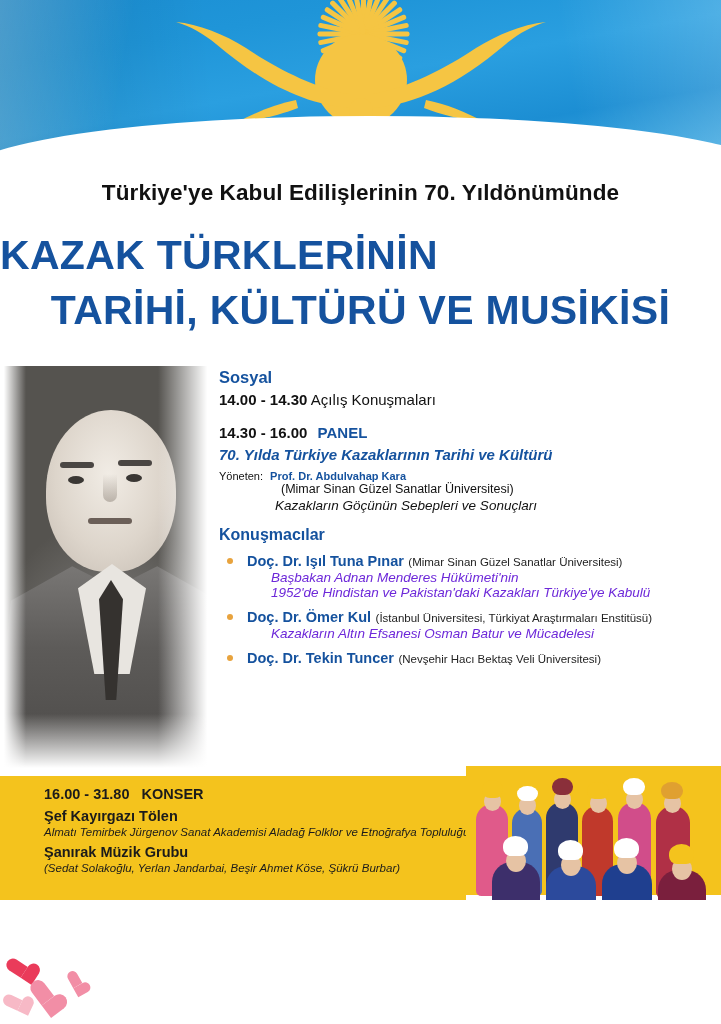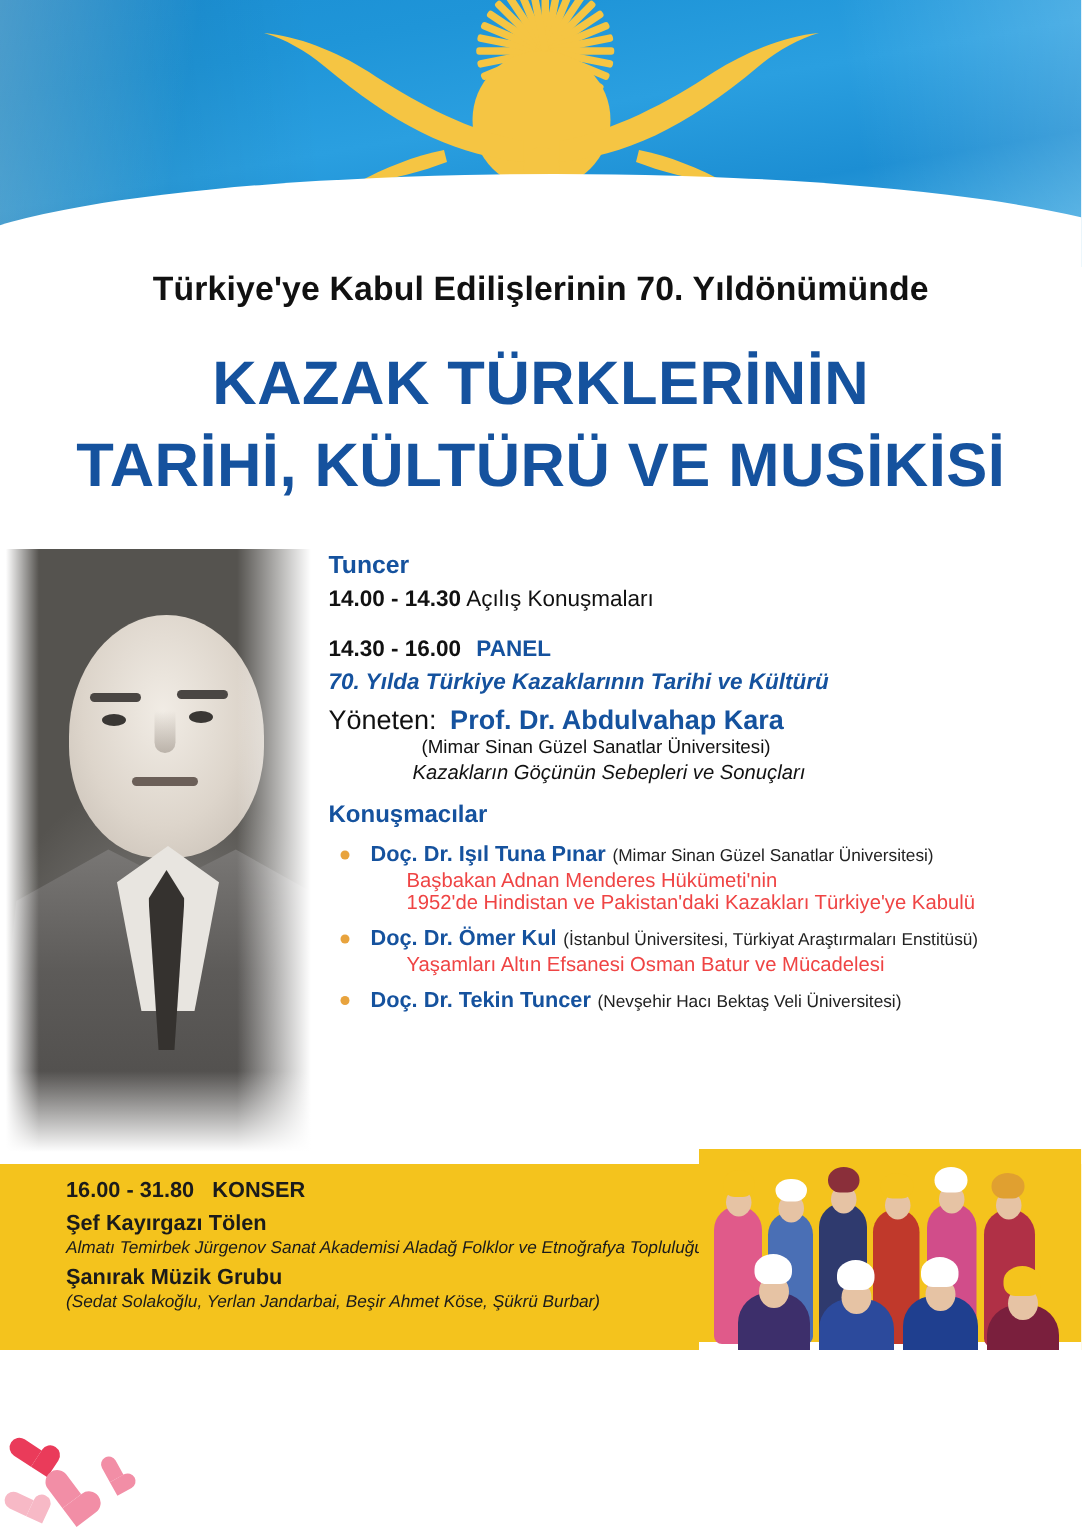--- a/index.html
+++ b/index.html
@@ -25,21 +25,21 @@
         background:#ffffff;opacity:1;}
   .sun{position:absolute;left:50%;top:34px;transform:translateX(-50%);width:92px;height:92px;border-radius:50%;
         background:#f5c543;box-shadow:0 0 0 0 rgba(0,0,0,0);}
   .rays{position:absolute;left:50%;top:80px;transform:translateX(-50%);width:250px;height:120px;}
   .rays i{position:absolute;left:50%;top:0;width:5px;height:46px;background:#f5c543;transform-origin:50% 0;border-radius:2px;}
   .eagle{position:absolute;left:50%;top:8px;transform:translateX(-50%);}
 
   
   .kicker{position:absolute;left:0;top:180px;width:721px;text-align:center;
         font-size:22.5px;font-weight:bold;color:#111;letter-spacing:.1px;}
-  .title1{position:absolute;left:0;top:233px;width:721px;text-align:center;
+  .title1{position:absolute;left:0;top:233px;width:721px;
         font-size:41px;font-weight:bold;color:#15529e;letter-spacing:.3px;line-height:1.12;}
   .title2{position:absolute;left:0;top:288px;width:721px;text-align:center;
         font-size:41px;font-weight:bold;color:#15529e;letter-spacing:.3px;line-height:1.12;}
 
   
   .portrait{position:absolute;left:0px;top:366px;width:214px;height:408px;overflow:hidden;}
   .portrait .ph{position:absolute;inset:0;
       background:
         radial-gradient(ellipse 78px 92px at 108px 108px, #e9e4dd 0%, #cfc8c0 48%, rgba(207,200,192,0) 70%),
         radial-gradient(ellipse 120px 150px at 110px 300px, #8d8b88 0%, #6c6a67 55%, #55534f 100%),
@@ -71,27 +71,27 @@
   .prog{position:absolute;left:219px;top:368px;width:492px;color:#111;}
   .prog .h{color:#15529e;font-weight:bold;font-size:16.5px;}
   .ln{font-size:15px;line-height:1.35;}
   .b{font-weight:bold;}
   .i{font-style:italic;}
   .blue{color:#15529e;}
   .sm{font-size:12.5px;}
   .r1{margin-top:3px;}
   .panelline{margin-top:13px;}
   .italblue{color:#15529e;font-style:italic;font-weight:bold;font-size:15px;margin-top:2px;}
-  .yon{margin-top:7px;font-size:18px;}
+  .yon{margin-top:7px;font-size:11px;}
   .kon-h{color:#15529e;font-weight:bold;font-size:16px;margin-top:13px;}
   .spk{position:relative;padding-left:28px;margin-top:8px;}
   .spk .dot{position:absolute;left:8px;top:6px;width:6px;height:6px;border-radius:50%;background:#e8a33d;}
   .spk .nm{color:#15529e;font-weight:bold;font-size:14.5px;}
   .spk .aff{font-size:11.5px;color:#222;}
-  .spk .sub{font-size:13.5px;margin-left:24px;color:#ef4444;}
+  .spk .sub{font-style:italic;font-size:13.5px;margin-left:24px;color:#6d28d9;}
 
   
   .band{position:absolute;left:0;top:776px;width:721px;height:124px;background:#f4c31d;}
   .band .txt{position:absolute;left:44px;top:10px;width:430px;color:#1b1b1b;}
   .band .l1{font-size:14.5px;font-weight:bold;}
   .band .l2{font-size:14.5px;font-weight:bold;margin-top:6px;}
   .band .l3{font-size:11.5px;font-style:italic;margin-top:2px;}
   .band .l4{font-size:14.5px;font-weight:bold;margin-top:6px;}
   .band .l5{font-size:11.5px;font-style:italic;margin-top:2px;}
 
@@ -184,21 +184,21 @@
     <div class="mouth"></div>
     <div class="suit"></div>
     <div class="shirt"></div>
     <div class="tie"></div>
     <div class="fadeR"></div>
     <div class="fadeB"></div>
     <div class="fadeL"></div>
   </div>
 
   <div class="prog">
-    <div class="h">Tuncer</div>
+    <div class="h">Sosyal</div>
 
     <div class="ln r1">
       <span class="b">14.00 - 14.30</span>
       <span>Açılış Konuşmaları</span>
     </div>
 
     <div class="ln panelline">
       <span class="b">14.30 - 16.00</span>
       <span class="b blue" style="margin-left:6px">PANEL</span>
     </div>
@@ -218,21 +218,21 @@
       <span class="nm">Doç. Dr. Işıl Tuna Pınar</span>
       <span class="aff">(Mimar Sinan Güzel Sanatlar Üniversitesi)</span>
       <div class="sub">Başbakan Adnan Menderes Hükümeti'nin</div>
       <div class="sub">1952'de Hindistan ve Pakistan'daki Kazakları Türkiye'ye Kabulü</div>
     </div>
 
     <div class="spk">
       <span class="dot"></span>
       <span class="nm">Doç. Dr. Ömer Kul</span>
       <span class="aff">(İstanbul Üniversitesi, Türkiyat Araştırmaları Enstitüsü)</span>
-      <div class="sub">Yaşamları Altın Efsanesi Osman Batur ve Mücadelesi</div>
+      <div class="sub">Kazakların Altın Efsanesi Osman Batur ve Mücadelesi</div>
     </div>
 
 
     <div class="spk">
       <span class="dot"></span>
       <span class="nm">Doç. Dr. Tekin Tuncer</span>
       <span class="aff">(Nevşehir Hacı Bektaş Veli Üniversitesi)</span>
     </div>
   </div>
 

